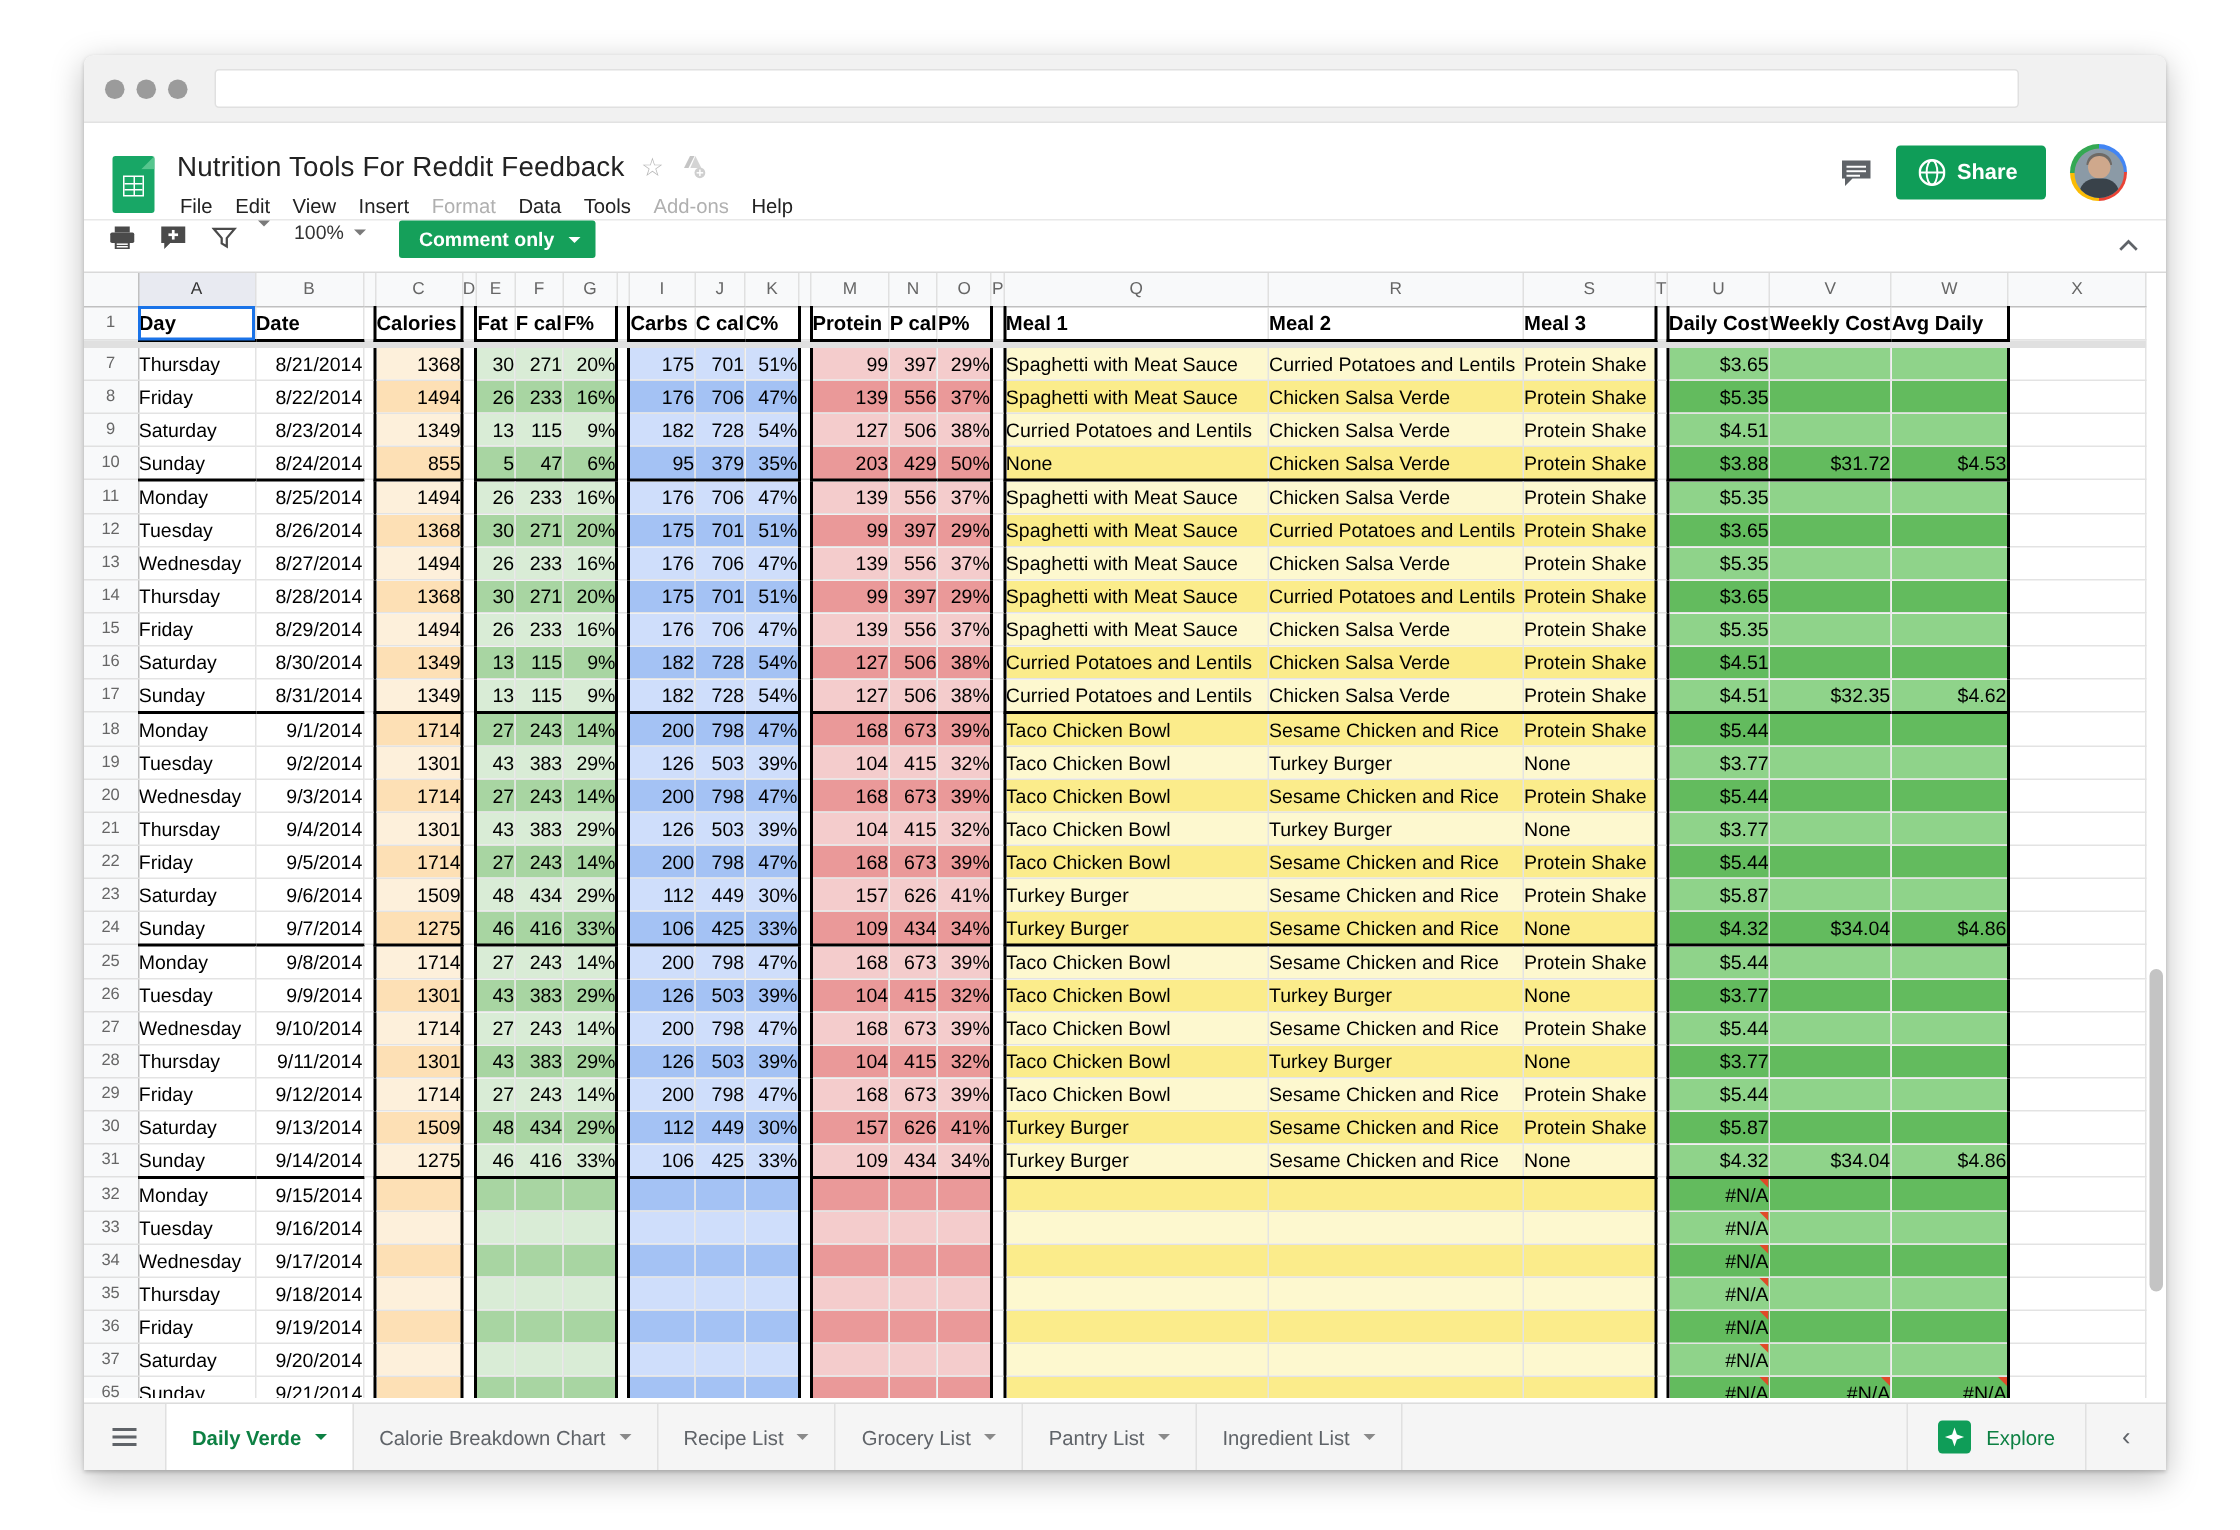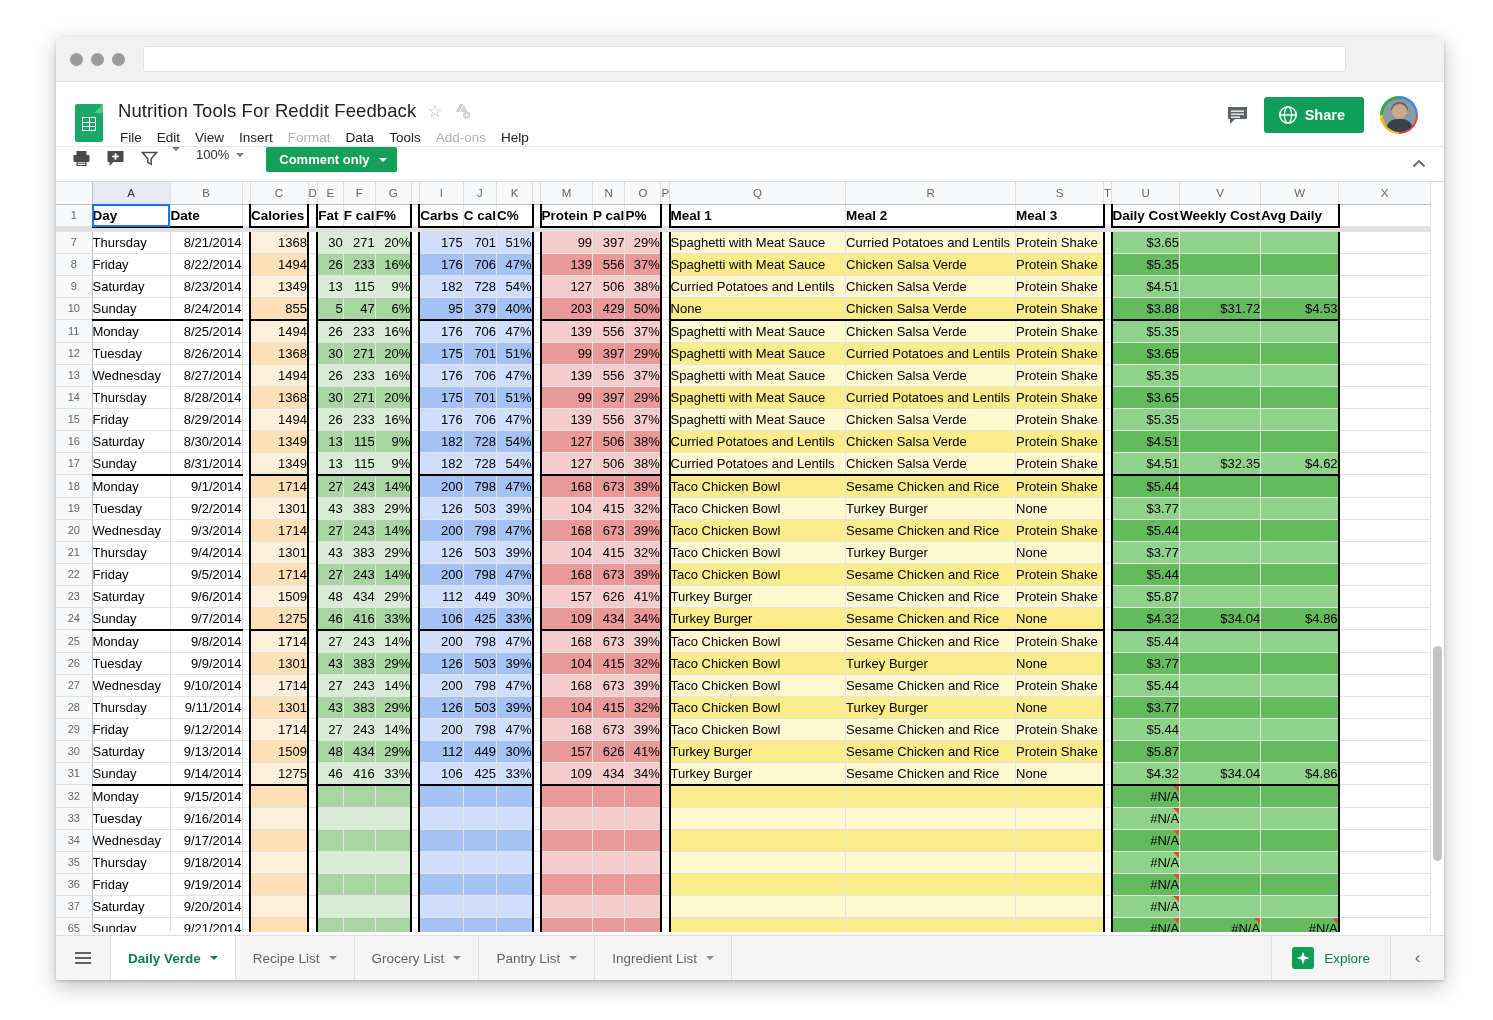--- a/index.html
+++ b/index.html
@@ -616,21 +616,21 @@
               <td class="cell num bb">8/24/2014</td>
               <td class="cell"></td>
               <td class="cell num c-cal-a bl br bb">855</td>
               <td class="cell"></td>
               <td class="cell num c-fat-a bl bb">5</td>
               <td class="cell num c-fat-a bb">47</td>
               <td class="cell num c-fat-a br bb">6%</td>
               <td class="cell"></td>
               <td class="cell num c-carb-a bl bb">95</td>
               <td class="cell num c-carb-a bb">379</td>
-              <td class="cell num c-carb-a br bb">40%</td>
+              <td class="cell num c-carb-a br bb">35%</td>
               <td class="cell"></td>
               <td class="cell num c-prot-a bl bb">203</td>
               <td class="cell num c-prot-a bb">429</td>
               <td class="cell num c-prot-a br bb">50%</td>
               <td class="cell"></td>
               <td class="cell c-meal-a bl bb">None</td>
               <td class="cell c-meal-a bb">Chicken Salsa Verde</td>
               <td class="cell c-meal-a br bb">Protein Shake</td>
               <td class="cell"></td>
               <td class="cell num c-cost-a bl bb">$3.88</td>
@@ -1432,20 +1432,24 @@
     <div class="tabbar">
       <div class="tab-allsheets">
         <div class="hamburger">
             <span></span>
             <span></span>
             <span></span>
           </div>
       </div>
       <div class="tab active">
         <span>Daily Verde</span>
+        <span class="caret"></span>
+      </div>
+      <div class="tab">
+        <span>Calorie Breakdown Chart</span>
         <span class="caret"></span>
       </div>
       <div class="tab">
         <span>Recipe List</span>
         <span class="caret"></span>
       </div>
       <div class="tab">
         <span>Grocery List</span>
         <span class="caret"></span>
       </div>

